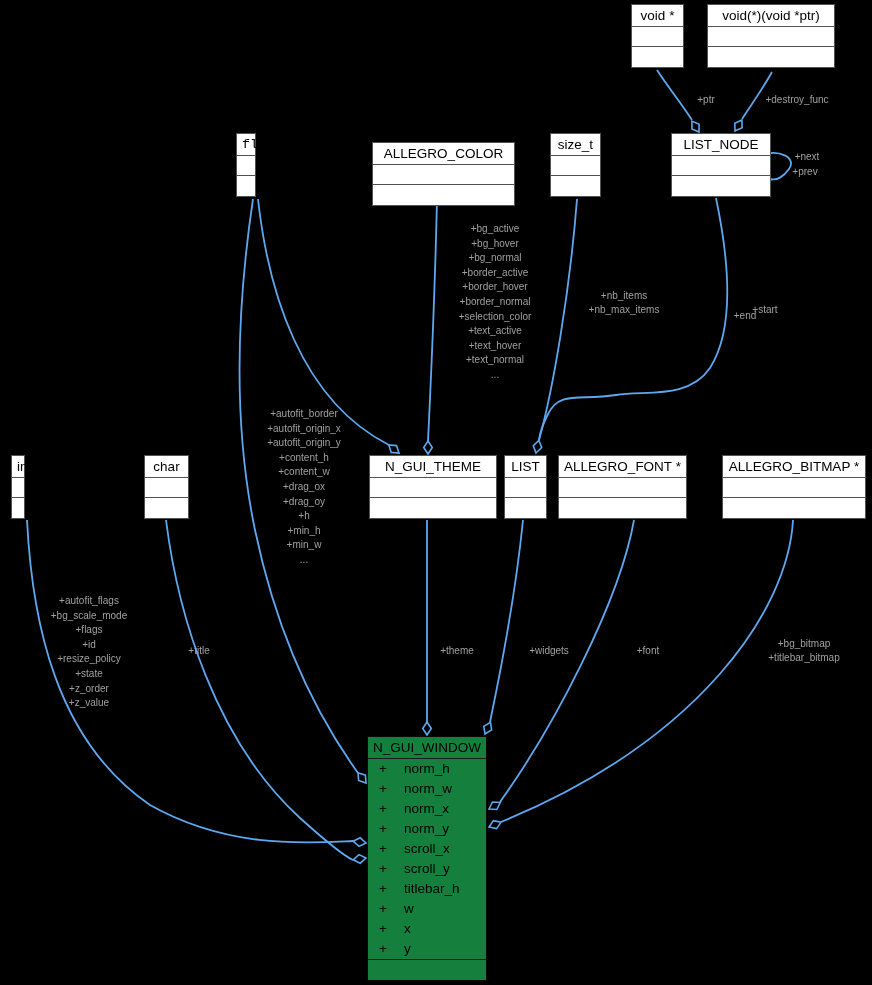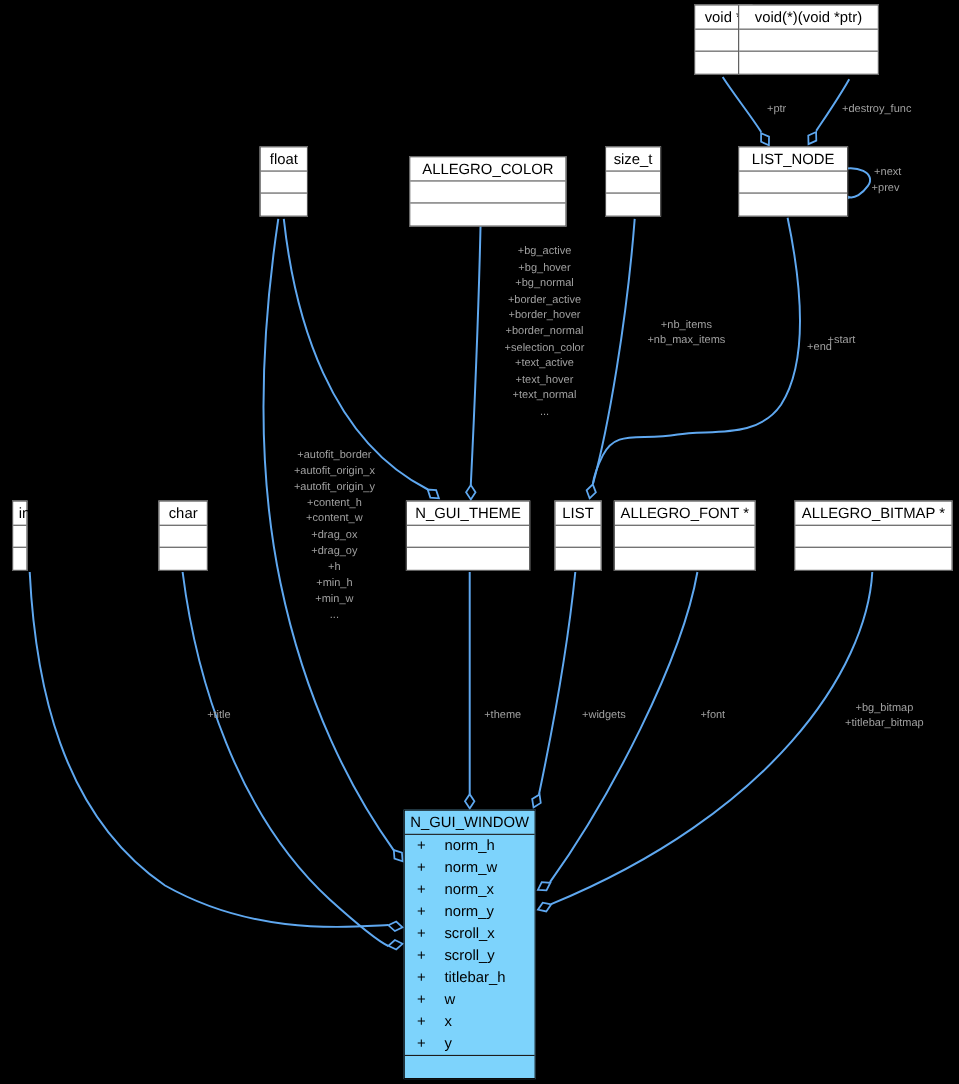--- a/index.html
+++ b/index.html
@@ -19,21 +19,21 @@
   }
   .node .nt{
     height:21px;line-height:21px;text-align:center;white-space:nowrap;
     border-bottom:1.4px solid #525252;padding:0 5px;
   }
   .node .nr1{height:19px;border-bottom:1.4px solid #525252;}
   .node .nr2{height:20px;}
 
   .winbox{
     position:absolute;left:367px;top:736px;width:120px;
-    background:#7dd3fc;border:1.6px solid #0a0a0a;
+    background:#15803d;border:1.6px solid #0a0a0a;
     color:#000;font-size:13.5px;box-sizing:border-box;
   }
   .winbox .wt{
     height:21px;line-height:21px;text-align:center;
     border-bottom:1.3px solid #1c1c1c;white-space:nowrap;
   }
   .attrs{border-bottom:1.3px solid #1c1c1c;}
   .attr-row{height:20px;line-height:20px;display:flex;white-space:nowrap;}
   .attr-plus{width:14px;text-align:center;margin-left:8px;}
   .attr-name{margin-left:14px;}
@@ -78,26 +78,26 @@
     <polygon points="366.0,783.0 365.4,775.2 358.0,772.8 358.6,780.5"></polygon>
     <polygon points="366.0,843.0 360.2,837.8 353.1,841.2 359.0,846.4"></polygon>
     <polygon points="366.0,858.0 359.0,854.6 353.1,859.8 360.2,863.2"></polygon>
   </svg>
 
   <div class="node" style="left:631px;top:4px;width:53px;">
     <div class="nt">void *</div>
     <div class="nr1"></div>
     <div class="nr2"></div>
   </div>
-  <div class="node" style="left:671px;top:4px;width:128px;">
+  <div class="node" style="left:707px;top:4px;width:128px;">
     <div class="nt">void(*)(void *ptr)</div>
     <div class="nr1"></div>
     <div class="nr2"></div>
   </div>
-  <div class="node" style="left:236px;top:133px;width:44px;">
+  <div class="node" style="left:236px;top:133px;width:20px;font-family:Liberation Mono, monospace;">
     <div class="nt">float</div>
     <div class="nr1"></div>
     <div class="nr2"></div>
   </div>
   <div class="node" style="left:372px;top:142px;width:143px;">
     <div class="nt">ALLEGRO_COLOR</div>
     <div class="nr1"></div>
     <div class="nr2"></div>
   </div>
   <div class="node" style="left:550px;top:133px;width:51px;">
@@ -113,21 +113,21 @@
   <div class="node" style="left:11px;top:455px;width:14px;">
     <div class="nt">int</div>
     <div class="nr1"></div>
     <div class="nr2"></div>
   </div>
   <div class="node" style="left:144px;top:455px;width:45px;">
     <div class="nt">char</div>
     <div class="nr1"></div>
     <div class="nr2"></div>
   </div>
-  <div class="node" style="left:369px;top:455px;width:113px;">
+  <div class="node" style="left:369px;top:455px;width:128px;">
     <div class="nt">N_GUI_THEME</div>
     <div class="nr1"></div>
     <div class="nr2"></div>
   </div>
   <div class="node" style="left:504px;top:455px;width:43px;">
     <div class="nt">LIST</div>
     <div class="nr1"></div>
     <div class="nr2"></div>
   </div>
   <div class="node" style="left:558px;top:455px;width:129px;">
@@ -222,14 +222,24 @@
       <div>+autofit_origin_y</div>
       <div>+content_h</div>
       <div>+content_w</div>
       <div>+drag_ox</div>
       <div>+drag_oy</div>
       <div>+h</div>
       <div>+min_h</div>
       <div>+min_w</div>
       <div>...</div>
     </div>
+  <div class="elabel" style="left:89px;top:594px;">
+      <div>+autofit_flags</div>
+      <div>+bg_scale_mode</div>
+      <div>+flags</div>
+      <div>+id</div>
+      <div>+resize_policy</div>
+      <div>+state</div>
+      <div>+z_order</div>
+      <div>+z_value</div>
+    </div>
 
 </div>
 
 </body></html>

